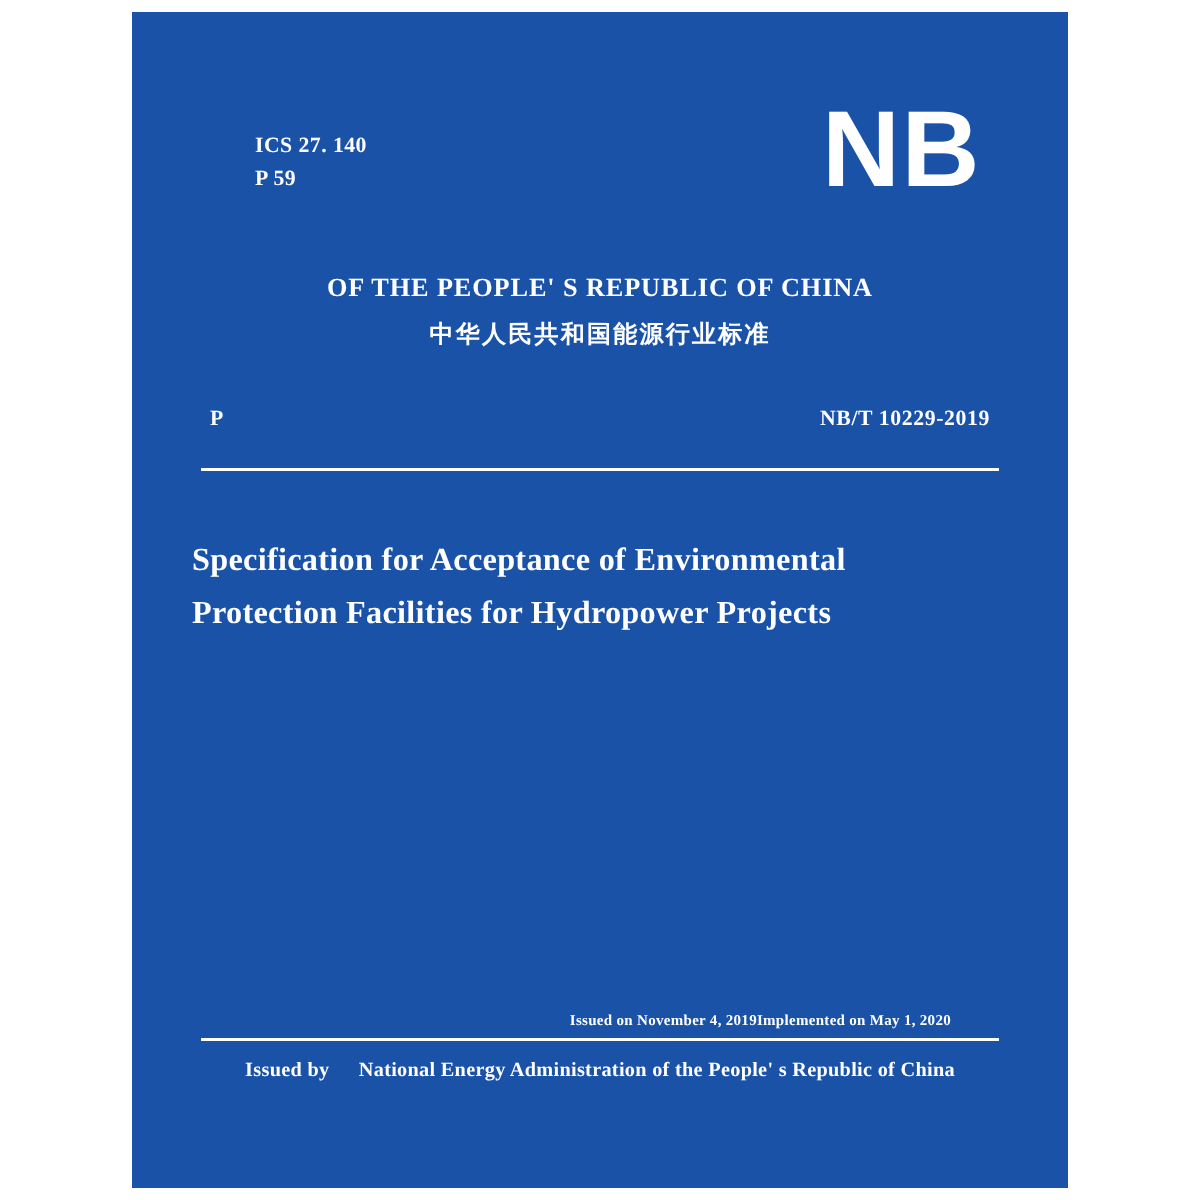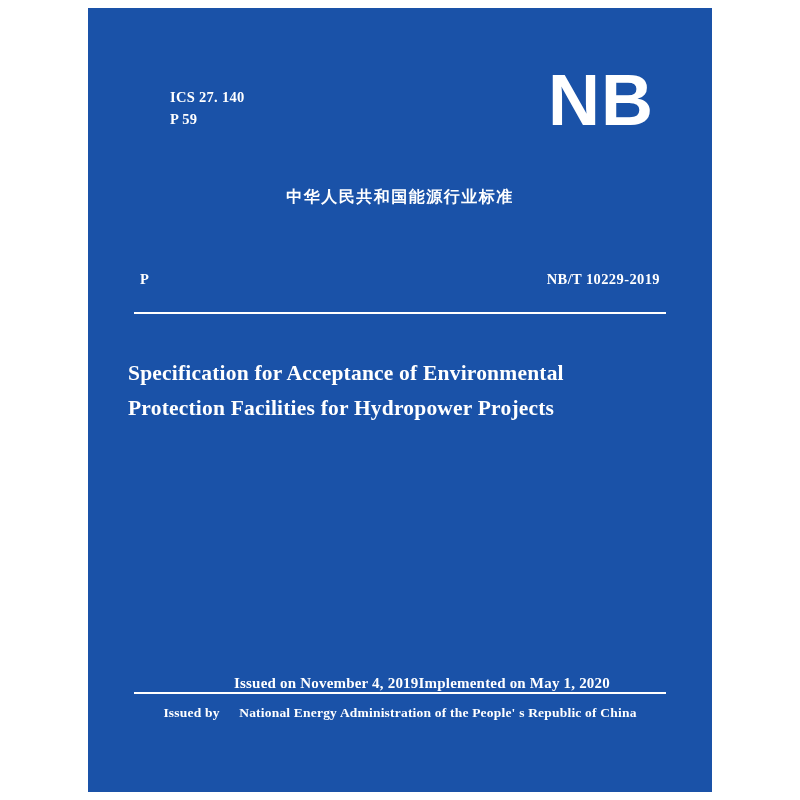--- a/index.html
+++ b/index.html
@@ -126,24 +126,24 @@
     letter-spacing: 2px;
   }
 
   
   .dates-row {
     position: absolute;
     left: 86px;
     right: 78px;
     top: 667px;
     display: flex;
-    justify-content: center;
-    font-family: "Liberation Serif", serif;
-    font-weight: bold;
-    font-size: 15px;
+    justify-content: flex-end;
+    font-family: "Liberation Serif", serif;
+    font-weight: bold;
+    font-size: 10px;
     letter-spacing: 0.2px;
     margin-left: 36px;
   }
 
   
   .issuer-row {
     position: absolute;
     left: 0;
     right: 0;
     top: 697px;
@@ -162,20 +162,21 @@
   <div class="cover">
 
     <div class="ics-block">
       <div class="ics-line">ICS 27. 140</div>
       <div class="ics-line">P 59</div>
     </div>
 
     <div class="nb-logo">NB</div>
 
     <div class="std-titles">
+      <div class="std-en">OF THE PEOPLE' S REPUBLIC OF CHINA</div>
       <div class="std-cn">中华人民共和国能源行业标准</div>
     </div>
 
     <div class="code-row">
       <div>P</div>
       <div>NB/T 10229-2019</div>
     </div>
 
     <div class="rule rule-top"></div>
 

